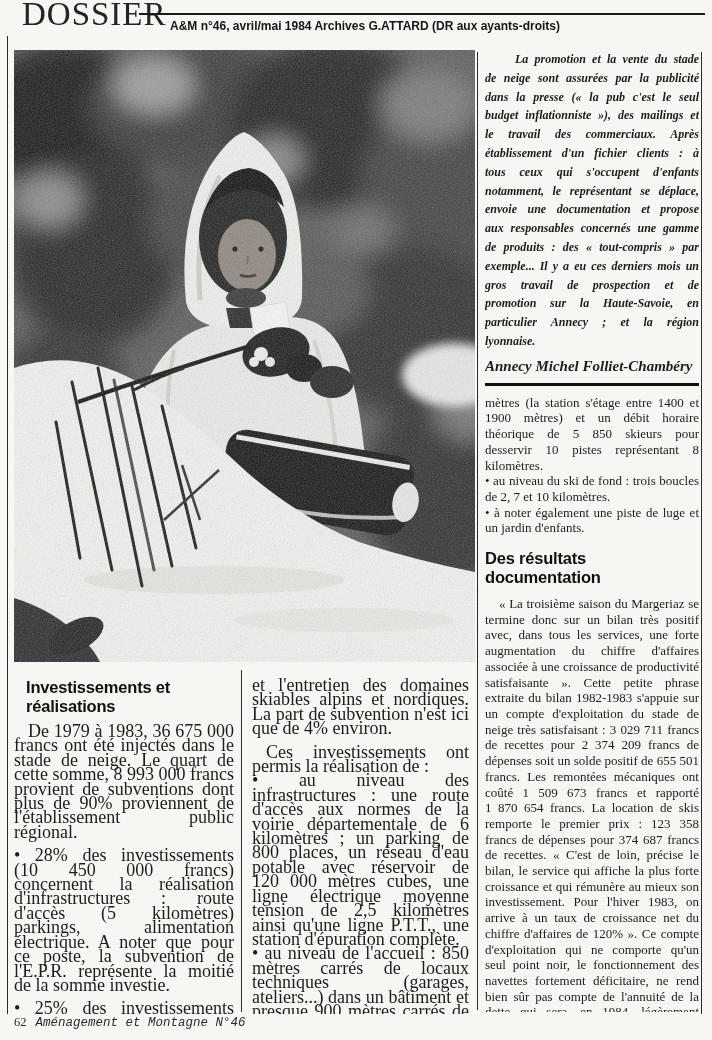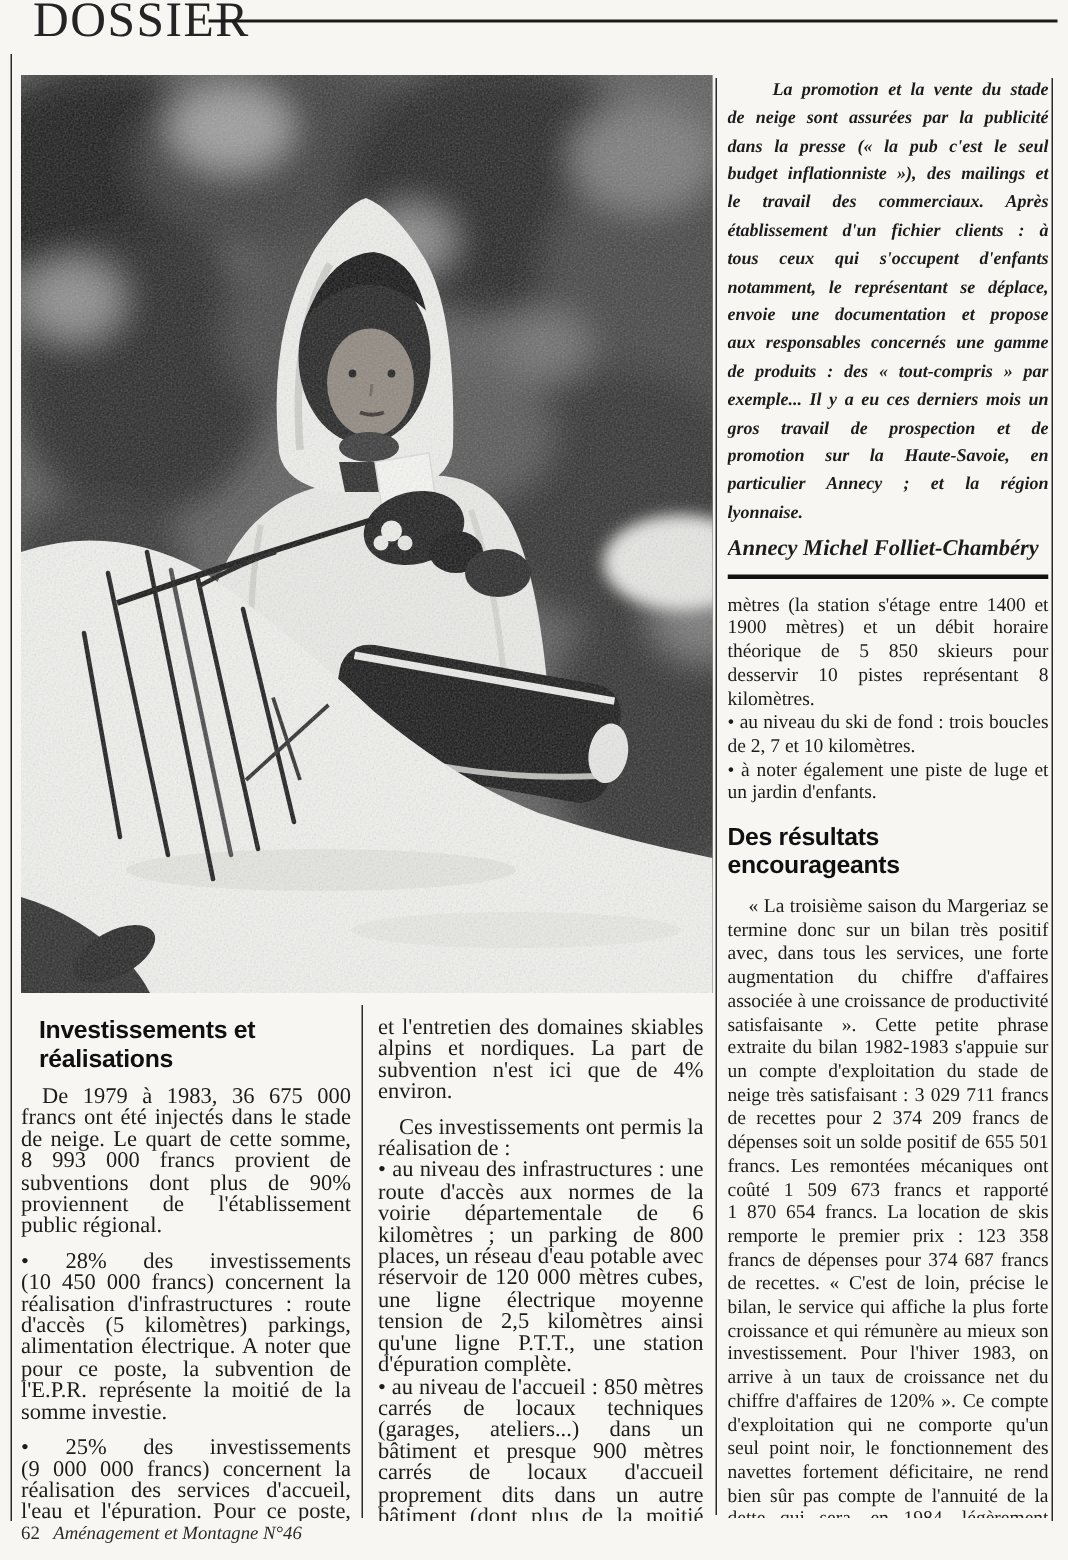--- a/index.html
+++ b/index.html
@@ -27,39 +27,40 @@
   .col{position:absolute;text-align:justify;}
   .col-right{left:485px;top:50px;width:214px;height:962px;overflow:hidden;}
   .col-left{left:14px;top:678px;width:220px;height:336px;overflow:hidden;}
   .col-mid{left:252px;top:678px;width:217px;height:336px;overflow:hidden;}
   
   .blk-lead{margin:0;font-size:12px;line-height:18.8px;font-weight:bold;font-style:italic;
     text-indent:30px;word-spacing:2px;}
   .blk-credit{margin:7px 0 0 0;font-size:15px;font-weight:bold;font-style:italic;text-align:left;}
   .blk-rule{height:3px;background:#111;margin:8px 0 9px 0;}
   .blk-p{margin:0;font-size:13px;line-height:15.7px;}
-  .col-left .blk-p,.col-mid .blk-p{font-size:15px;line-height:14.4px;}
+  .col-left .blk-p,.col-mid .blk-p{font-size:18px;line-height:14.4px;}
   .blk-p.indent{text-indent:14px;}
   .blk-p.gap{margin-top:9px;}
   .blk-h2{margin:13px 0 9px 0;font-family:"Liberation Sans","DejaVu Sans",sans-serif;
     font-size:16.5px;font-weight:bold;letter-spacing:-0.2px;text-align:left;color:#101010;}
   .col-left .blk-h2{margin:0 0 8px 12px;}
   .it{}
   
   .footer{position:absolute;left:14px;top:1015px;font-size:12.5px;color:#2a2a2a;}
   .footer .pagenum{font-style:normal;margin-right:9px;}
-  .footer .journal{font-style:italic;}
+  .footer .journal{font-style:italic;font-family:Liberation Mono, monospace;}
 </style>
 </head>
 <body>
 
 <div class="page">
 
   <div class="masthead">DOSSIER</div>
   <div class="head-rule"></div>
+  <div class="head-caption">A&amp;M n°46, avril/mai 1984 Archives G.ATTARD (DR aux ayants-droits)</div>
 
   <div class="vline v-left"></div>
   <div class="vline v-mid-right"></div>
   <div class="vline v-right"></div>
   <div class="vline v-col12"></div>
 
   <div class="photo" title="Enfant en combinaison blanche à capuche assis dans la neige avec une luge, fond de sous-bois sombre">
     <svg viewBox="0 0 461 612" preserveAspectRatio="none">
       <defs>
         <filter id="soft" x="-30%" y="-30%" width="160%" height="160%">
@@ -153,21 +154,21 @@
     </svg>
   </div>
 
   <div class="col col-right">
       <p class="blk-lead"><span>La promotion et la vente du stade de neige sont assurées par la publicité dans la presse (« la pub c'est le seul budget inflationniste »), des mailings et le travail des commerciaux. Après établissement d'un fichier clients&nbsp;: à tous ceux qui s'occupent d'enfants notamment, le représentant se déplace, envoie une documentation et propose aux responsables concernés une gamme de produits&nbsp;: des «&nbsp;tout-compris&nbsp;» par exemple... Il y a eu ces derniers mois un gros travail de prospection et de promotion sur la Haute-Savoie, en particulier Annecy&nbsp;; et la région lyonnaise.</span></p>
       <p class="blk-credit"><span>Annecy Michel Folliet-Chambéry</span></p>
       <div class="blk-rule"></div>
       <p class="blk-p"><span>mètres (la station s'étage entre 1400 et 1900 mètres) et un débit horaire théorique de 5&nbsp;850 skieurs pour desservir 10 pistes représentant 8 kilomètres.</span></p>
       <p class="blk-p"><span>• au niveau du ski de fond&nbsp;: trois boucles de 2, 7 et 10 kilomètres.</span></p>
       <p class="blk-p"><span>• à noter également une piste de luge et un jardin d'enfants.</span></p>
-      <h2 class="blk-h2"><span>Des résultats encourageants</span></h2>
+      <h2 class="blk-h2"><span>Des résultats documentation</span></h2>
       <p class="blk-p indent"><span class="it">«&nbsp;La troisième saison du Margeriaz se termine donc sur un bilan très positif avec, dans tous les services, une forte augmentation du chiffre d'affaires associée à une croissance de productivité satisfaisante&nbsp;».</span><span> Cette petite phrase extraite du bilan 1982-1983 s'appuie sur un compte d'exploitation du stade de neige très satisfaisant&nbsp;: 3&nbsp;029&nbsp;711 francs de recettes pour 2&nbsp;374&nbsp;209 francs de dépenses soit un solde positif de 655&nbsp;501 francs. Les remontées mécaniques ont coûté 1&nbsp;509&nbsp;673 francs et rapporté 1&nbsp;870&nbsp;654 francs. La location de skis remporte le premier prix&nbsp;: 123&nbsp;358 francs de dépenses pour 374&nbsp;687 francs de recettes. </span><span class="it">«&nbsp;C'est de loin</span><span>, précise le bilan, </span><span class="it">le service qui affiche la plus forte croissance et qui rémunère au mieux son investissement. Pour l'hiver 1983, on arrive à un taux de croissance net du chiffre d'affaires de 120%&nbsp;».</span><span> Ce compte d'exploitation qui ne comporte qu'un seul point noir, le fonctionnement des navettes fortement déficitaire, ne rend bien sûr pas compte de l'annuité de la dette qui sera, en 1984, légèrement supérieure à cinq millions de nouveaux francs.</span></p>
     </div>
 
   <div class="col col-left">
       <h2 class="blk-h2"><span>Investissements et réalisations</span></h2>
       <p class="blk-p indent"><span>De 1979 à 1983, 36&nbsp;675&nbsp;000 francs ont été injectés dans le stade de neige. Le quart de cette somme, 8&nbsp;993&nbsp;000 francs provient de subventions dont plus de 90% proviennent de l'établissement public régional.</span></p>
       <p class="blk-p gap"><span>• 28% des investissements (10&nbsp;450&nbsp;000 francs) concernent la réalisation d'infrastructures&nbsp;: route d'accès (5 kilomètres) parkings, alimentation électrique. A noter que pour ce poste, la subvention de l'E.P.R. représente la moitié de la somme investie.</span></p>
       <p class="blk-p gap"><span>• 25% des investissements (9&nbsp;000&nbsp;000 francs) concernent la réalisation des services d'accueil, l'eau et l'épuration. Pour ce poste, les subventions représentent environ 36% de la somme investie.</span></p>
       <p class="blk-p"><span>• Enfin, 47% des investissements (17&nbsp;225&nbsp;000 francs) concernent les remontées mécaniques, l'aménagement</span></p>
     </div>

